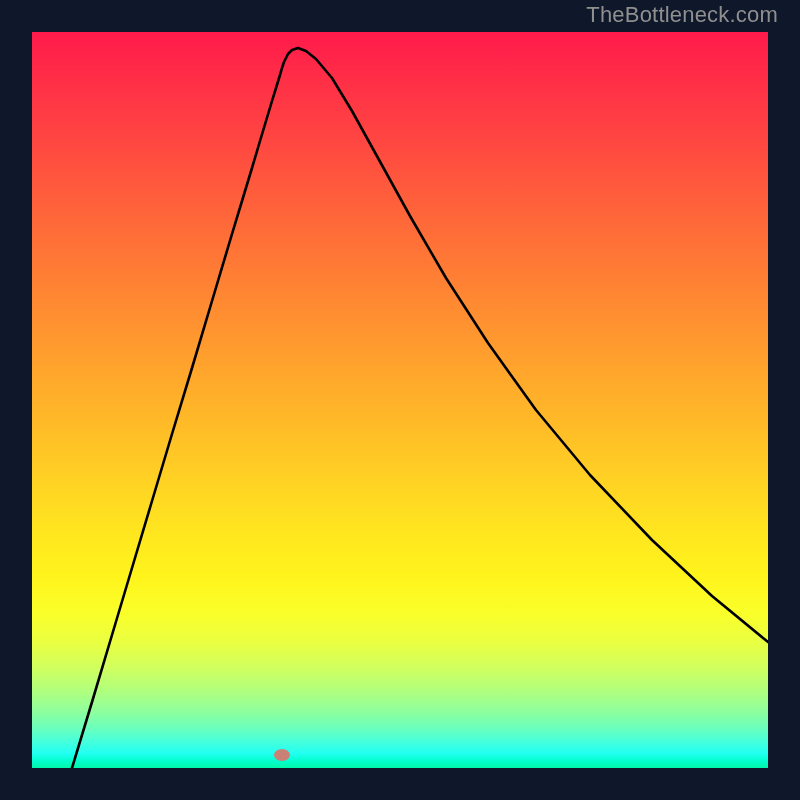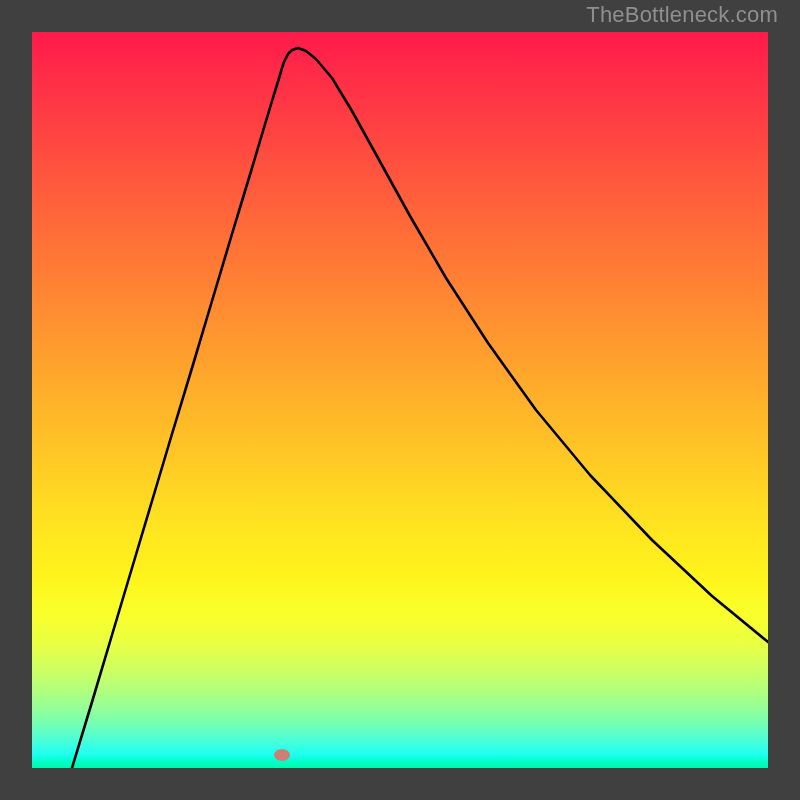--- a/index.html
+++ b/index.html
@@ -8,21 +8,21 @@
     width: 800px;
     height: 800px;
     background: #000;
     overflow: hidden;
     font-family: Arial, Helvetica, sans-serif;
   }
   .outer {
     position: relative;
     width: 800px;
     height: 800px;
-    background: #404040;
+    background: #0f172a;
     text-decoration: underline;
   }
   .plot {
     position: absolute;
     left: 32px;
     top: 32px;
     width: 736px;
     height: 736px;
     overflow: hidden;
   }

